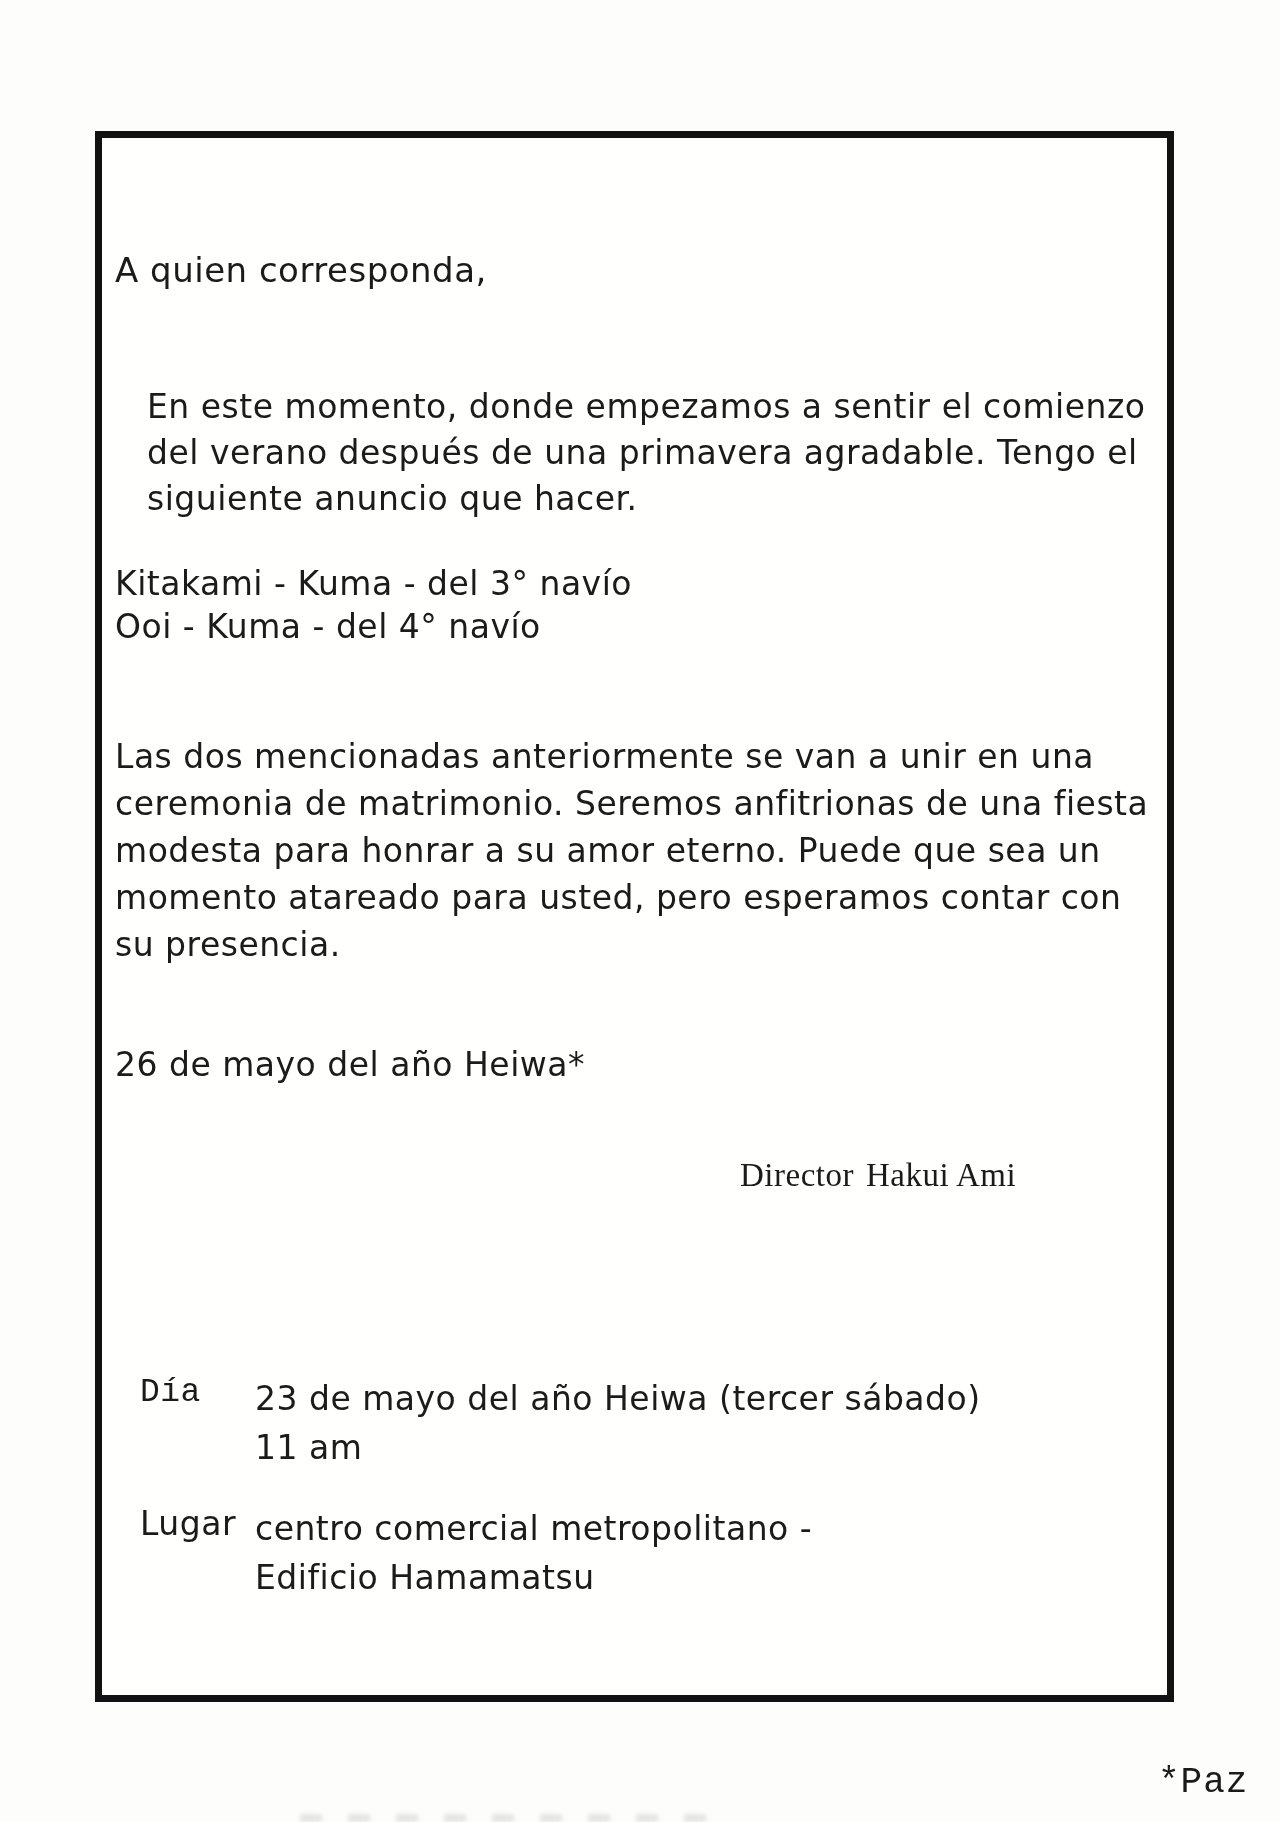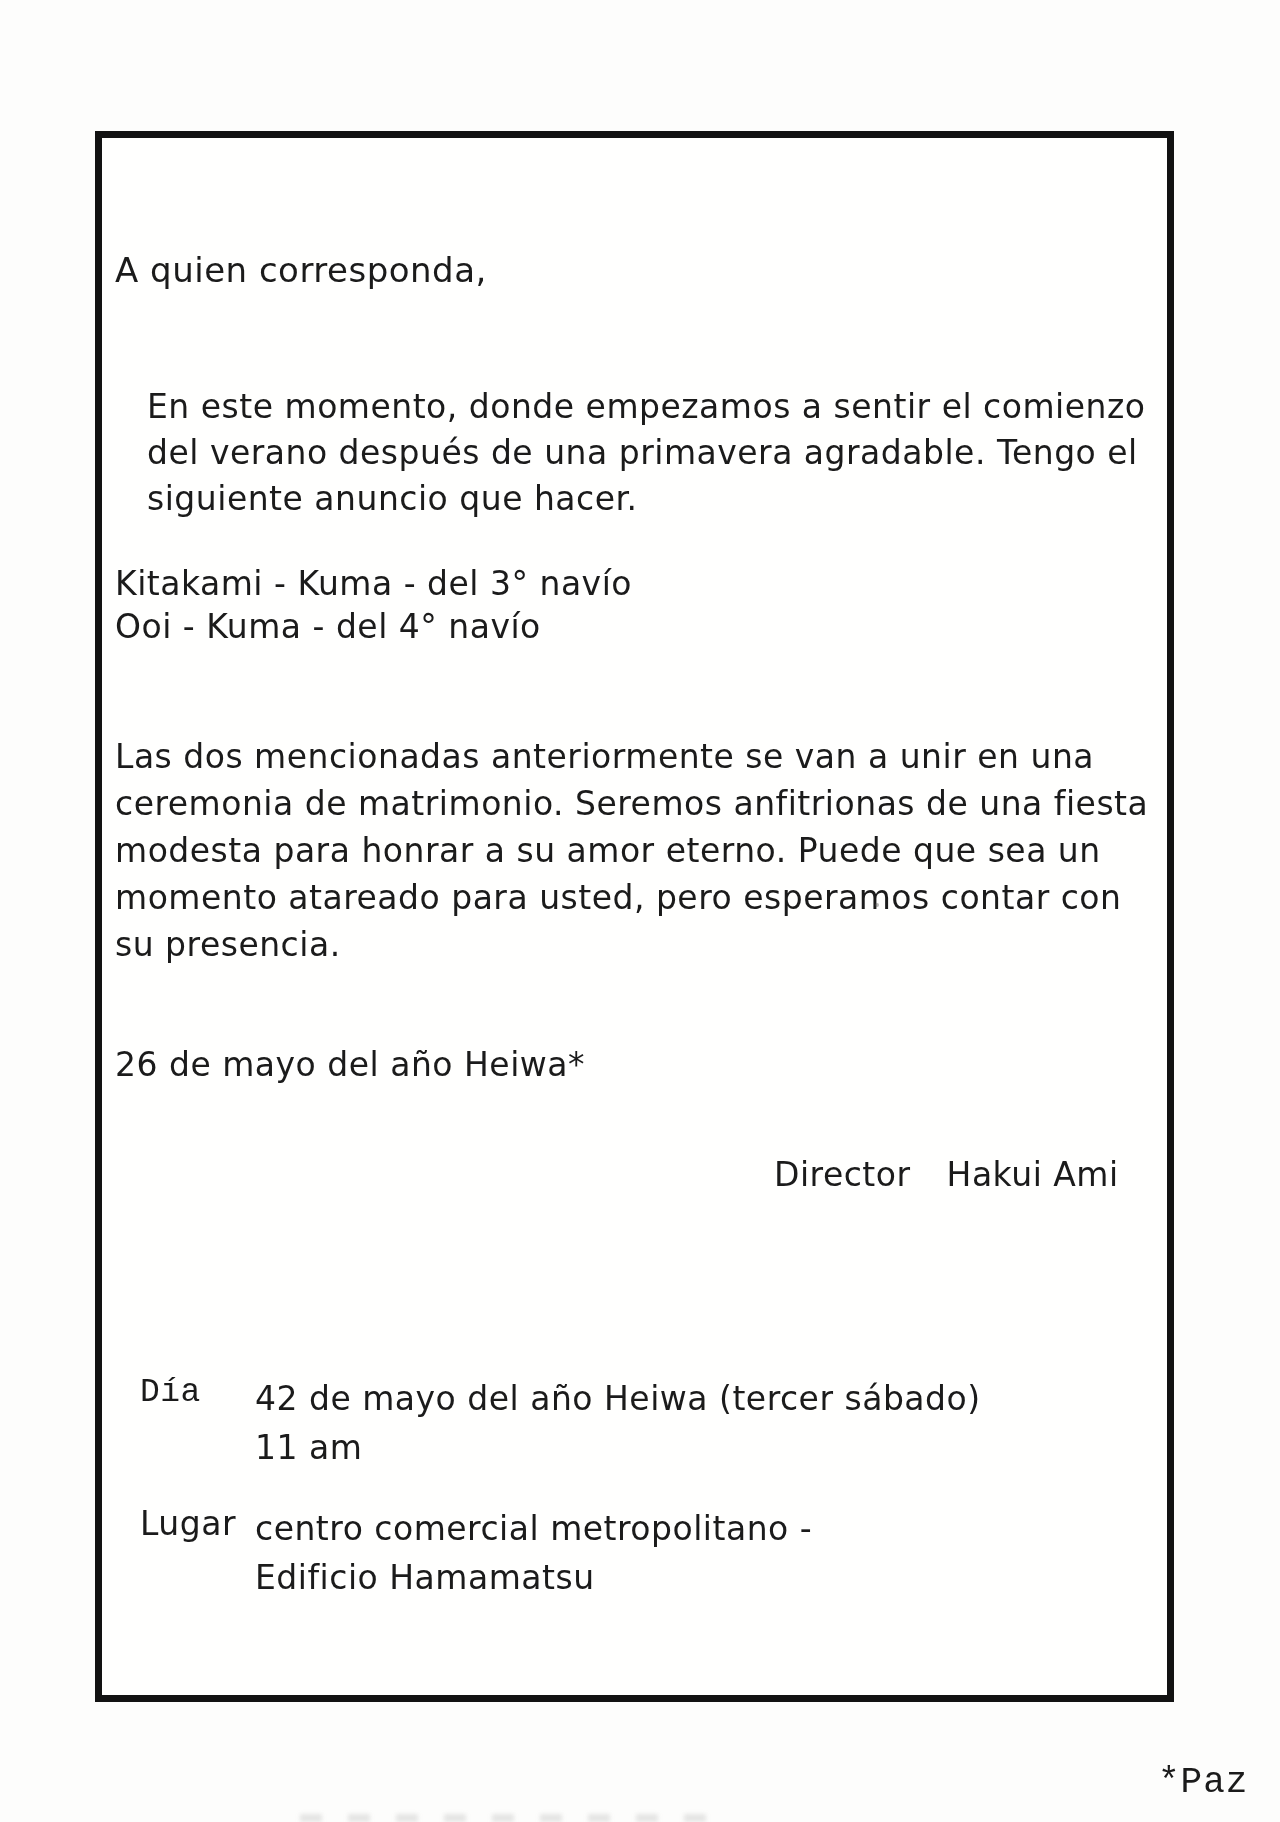--- a/index.html
+++ b/index.html
@@ -56,24 +56,25 @@
     left: 115px;
     top: 733px;
     line-height: 47px;
   }
   .dateline {
     left: 115px;
     top: 1042px;
     text-align: center;
   }
   .signature {
-    left: 774px;
+    left: 740px;
     top: 1152px;
     display: flex;
-    gap: 36px;
+    gap: 12px;
+    font-family: Liberation Serif, serif;
   }
   .detail-label {
     position: absolute;
     left: 140px;
     font-size: 33px;
     letter-spacing: 0.5px;
     white-space: nowrap;
   }
   .detail-value {
     position: absolute;
@@ -148,21 +149,21 @@
 
   <div class="txt dateline">26 de mayo del año Heiwa*</div>
 
   <div class="txt signature">
     <span>Director</span>
     <span>Hakui Ami</span>
   </div>
 
   <div class="detail-label label-day">Día</div>
   <div class="detail-value value-day">
-    <div>42 de mayo del año Heiwa (tercer sábado)</div>
+    <div>23 de mayo del año Heiwa (tercer sábado)</div>
     <div>11 am</div>
   </div>
 
   <div class="detail-label label-place">Lugar</div>
   <div class="detail-value value-place">
     <div>centro comercial metropolitano -</div>
     <div>Edificio Hamamatsu</div>
   </div>
 
   <div class="footnote">*Paz</div>

